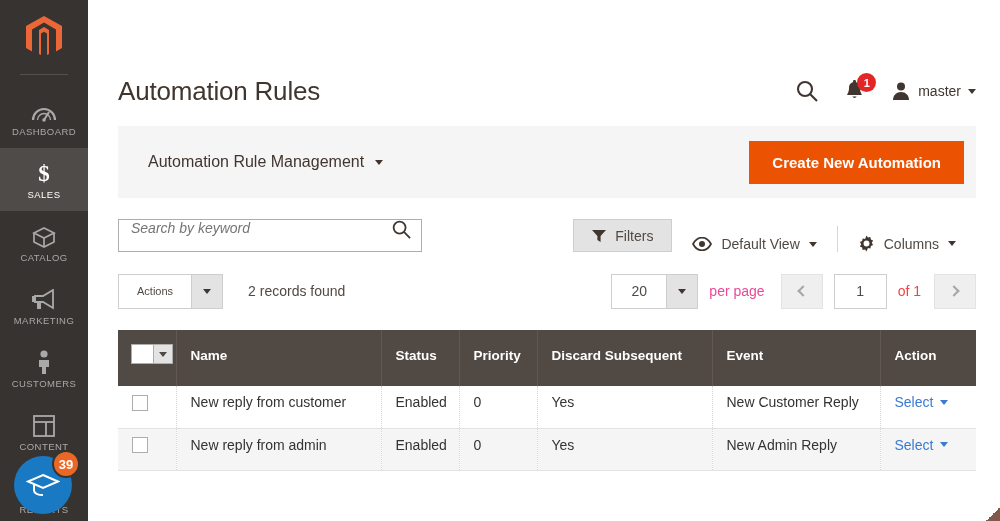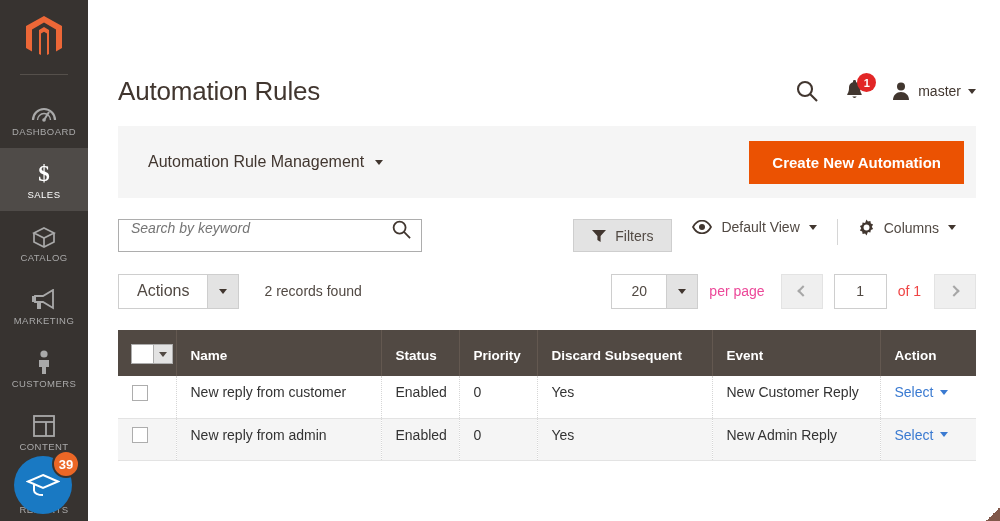--- a/index.html
+++ b/index.html
@@ -151,21 +151,21 @@
     padding: 0 10px 0 12px;
   }
   .search-box input {
     flex: 1 1 auto; border: none; outline: none;
     font-size: 14px; font-style: italic; color: #8a8a8a;
     font-family: "Liberation Sans", sans-serif;
     background: transparent;
   }
   .toolbar-right {
     margin-left: auto;
-    display: flex; align-items: flex-start;
+    display: flex; align-items: flex-end;
   }
   .btn-filters {
     height: 33px; padding: 0 18px;
     background: #e3e3e3;
     border: 1px solid #cecece;
     display: flex; align-items: center; gap: 9px;
     font-size: 14px; color: #514943;
     cursor: pointer;
   }
   .view-ctl {
@@ -182,21 +182,21 @@
     display: flex; align-items: center;
     height: 36px;
   }
   .split-btn {
     display: flex; height: 35px;
     border: 1px solid #cecece;
     background: #ffffff;
   }
   .split-btn .sb-label {
     padding: 0 18px; display: flex; align-items: center;
-    font-size: 16px; color: #514943;
+    font-size: 11px; color: #514943;
     cursor: pointer;
   }
   .split-btn .sb-arrow {
     width: 31px; background: #e3e3e3;
     border-left: 1px solid #cecece;
     display: flex; align-items: center; justify-content: center;
     cursor: pointer;
   }
   .records-found {
     margin-left: 25px;
@@ -241,21 +241,21 @@
   .pg-of { font-size: 14px; color: #ef4444; margin-right: 13px; }
 
   
   .grid-wrap { margin: 21px 24px 0 30px; }
   table.grid { width: 100%; border-collapse: collapse; table-layout: fixed; }
   table.grid thead th {
     background: #514943;
     color: #ffffff;
     font-size: 13.5px; font-weight: 700;
     text-align: left;
-    padding: 14px 0 10px 14px;
+    padding: 14px 0 20px 14px;
     height: 45px;
     border-right: 1px solid #635850;
     white-space: nowrap;
   }
   table.grid thead th:last-child { border-right: none; }
   table.grid thead th.colcheck { padding-left: 13px; width: 58px; }
   table.grid tbody td {
     font-size: 14px; color: #333333;
     padding: 4px 0 13px 14px;
     height: 42px;

